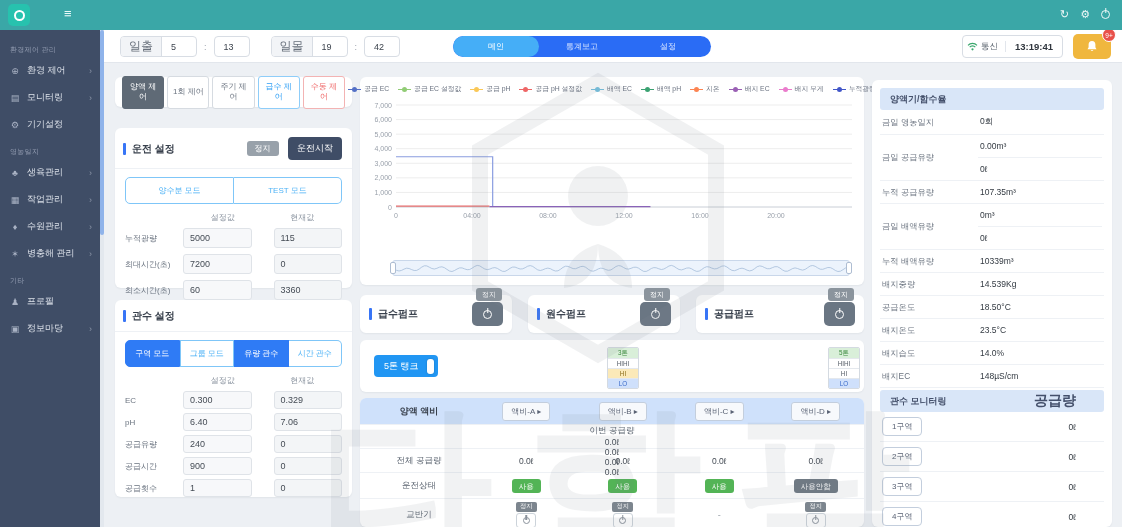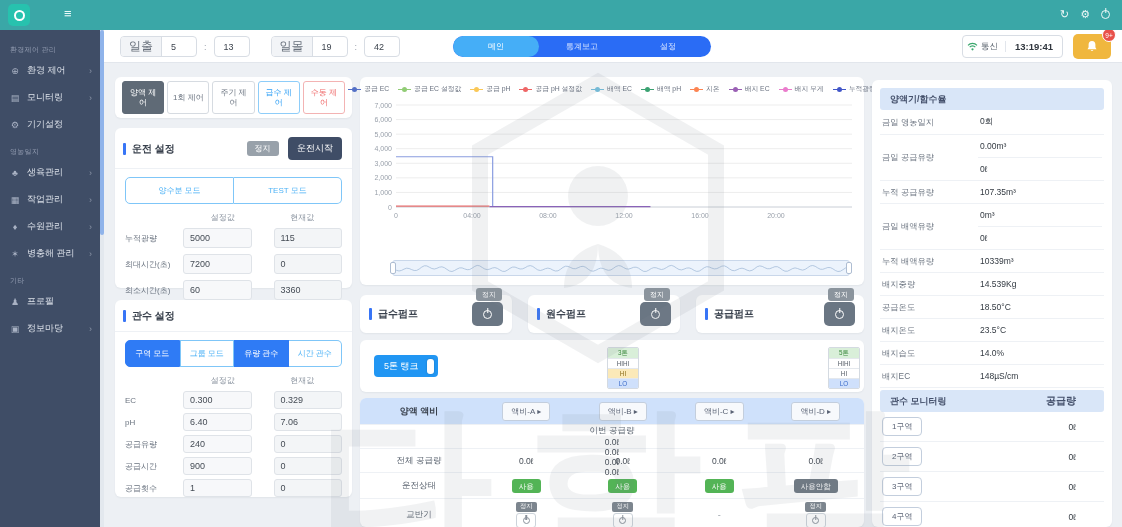--- a/index.html
+++ b/index.html
@@ -43,21 +43,21 @@
   #badge{position:absolute;right:-5px;top:-6px;min-width:14px;height:14px;border-radius:8px;background:#e8504a;color:#fff;
     font-size:6.5px;display:flex;align-items:center;justify-content:center;padding:0 2px;border:1px solid #fff}
 
   
   .card{position:absolute;background:#fff;border-radius:6px;box-shadow:0 1px 2px rgba(40,50,70,.06)}
   .accent{display:inline-block;width:3px;height:12px;background:#3875f6;border-radius:1px;margin-right:6px}
   .ptitle{font-size:10px;font-weight:bold;color:#39414d}
   .phead{display:flex;align-items:center;padding:9px 10px 8px 8px;border-bottom:1px solid #eef1f5}
 
   
-  #tabscard{left:115px;top:77px;width:237px;height:41px;display:flex;align-items:center;padding:0 7px;gap:3px}
+  #tabscard{left:115px;top:77px;width:237px;height:30px;display:flex;align-items:center;padding:0 7px;gap:3px}
   .ctab{flex:1;height:33px;border:1px solid #d6dbe1;border-radius:3px;background:#fff;color:#6b7480;
     font-size:8px;line-height:1.25;display:flex;align-items:center;justify-content:center;text-align:center;cursor:pointer;padding:0 3px}
   .ctab.ct-active{background:#5f6a76;border-color:#5f6a76;color:#fff}
   .ctab.ct-blue{color:#2f9ff5;border-color:#8ecdf9}
   .ctab.ct-red{color:#ef6a6a;border-color:#f3b3b3}
 
   
   #runcard{left:115px;top:128px;width:237px;height:160px}
   #watercard{left:115px;top:300px;width:237px;height:197px}
   .badge-grey{background:#98a1aa;color:#fff;font-size:8px;padding:3px 8px;border-radius:3px;margin-right:5px}
@@ -136,21 +136,21 @@
     padding:0 10px;font-size:9px;font-weight:bold;color:#44506b;justify-content:space-between}
   .inforow{display:flex;border-bottom:1px solid #eef1f5;padding:0 2px}
   .inforow .il{flex:0 0 96px;font-size:8.3px;color:#6b7480;display:flex;align-items:center}
   .inforow .iv{flex:1}
   .iline{font-size:8.5px;color:#333a42;padding:6px 0 6px 2px}
   .iline + .iline{border-top:1px solid #eef1f5}
   .zrow{display:flex;align-items:center;justify-content:space-between;border-bottom:1px solid #eef1f5;padding:5px 2px}
   .zbtn{border:1px solid #c3cedd;border-radius:4px;background:#fff;font-size:8px;color:#596274;padding:3px 9px;cursor:pointer}
   .zval{font-size:8.5px;color:#333a42;padding-right:26px}
   #monhead{margin-top:2px}
-  #monhead .vc{font-weight:bold;font-size:10px;padding-right:18px}
+  #monhead .vc{font-weight:bold;font-size:14px;padding-right:18px}
 
   
   #watermark{position:absolute;left:0;top:0;width:1122px;height:527px;pointer-events:none;z-index:40}
   #wmtext{position:absolute;left:318px;top:368px;font-size:175px;font-weight:bold;color:rgba(115,124,138,.10);letter-spacing:34px;white-space:nowrap}
 </style>
 </head>
 <body>
 
 <div id="topbar">
   <div id="logo">

